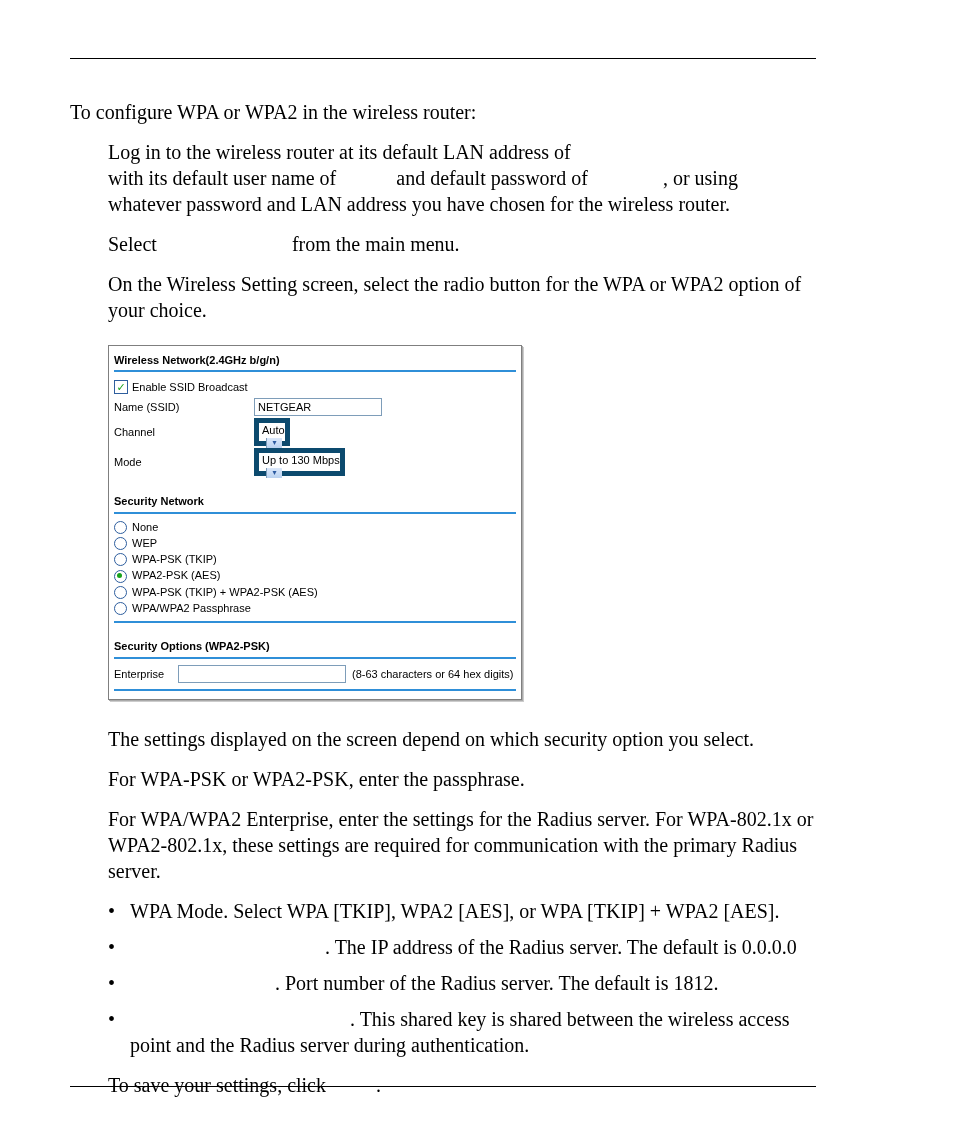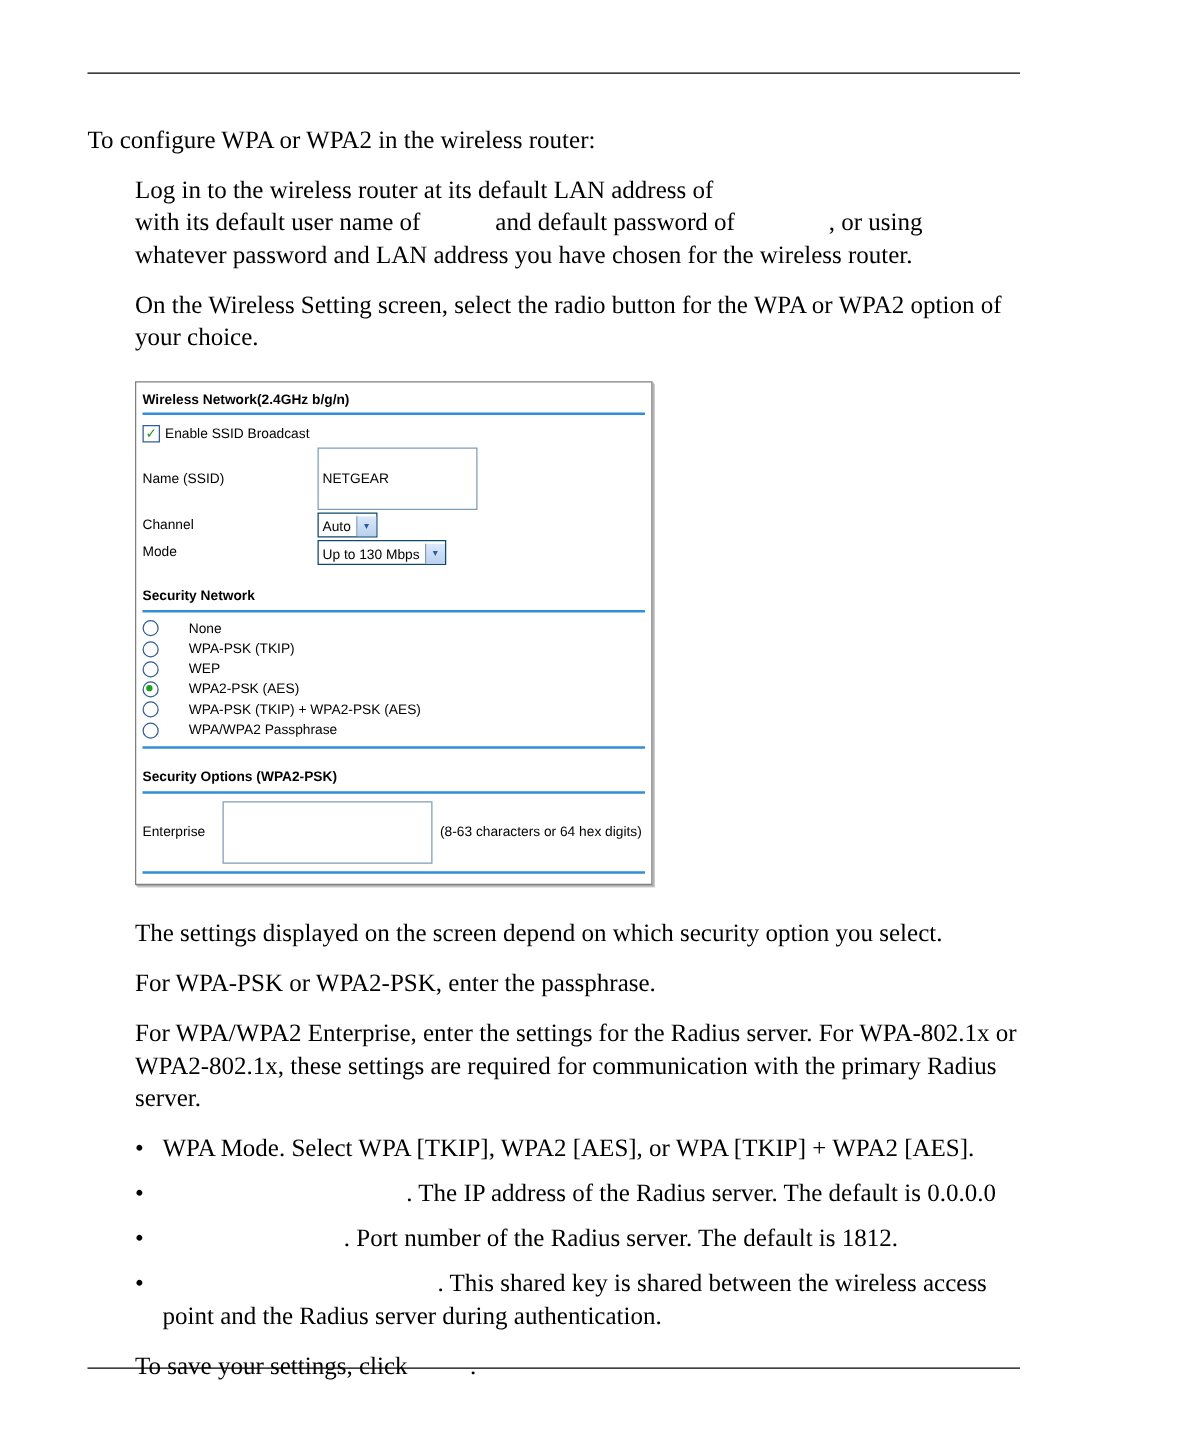--- a/index.html
+++ b/index.html
@@ -97,53 +97,53 @@
     background: #fff;
     color: #17a21a;
     font-size: 11px;
     line-height: 10px;
     margin-right: 4px;
   }
   .textfield {
     border: 1px solid #7e9db9;
     background: #fff;
     height: 16px;
-    padding: 16px 3px;
+    padding: 0 3px;
     font-family: Tahoma, Verdana, Arial, sans-serif;
     font-size: 11px;
     display: inline-flex;
     align-items: center;
   }
   .select {
-    border: 1px solid #0c4a6e;
+    border: 5px solid #0c4a6e;
     background: #fff;
     height: 18px;
     padding: 0 0 0 3px;
     font-family: Tahoma, Verdana, Arial, sans-serif;
     font-size: 11px;
     display: inline-flex;
-    align-items: flex-end;
+    align-items: flex-start;
+    flex-direction: column;
   }
   .select .dd-btn {
     width: 15px;
     height: 16px;
     margin-left: 4px;
     background: linear-gradient(#dbe8fb, #b9d1ef);
     border-left: 1px solid #7e9db9;
     display: inline-flex;
     align-items: center;
     justify-content: center;
     color: #2c5aa0;
     font-size: 8px;
   }
   .radio-row {
     display: flex;
-    align-items: center;
+    align-items: flex-end;
     margin: 2px 0;
-    gap: 19px;
   }
   .radio {
     width: 11px;
     height: 11px;
     border-radius: 50%;
     border: 1px solid #2e5e9e;
     background: #fff;
     margin-right: 5px;
     position: relative;
     display: inline-block;
@@ -173,20 +173,25 @@
     <p class="para indent">
       <span>Log in to the wireless router at its default LAN address of</span>
       &nbsp;&nbsp;&nbsp;&nbsp;&nbsp;&nbsp;&nbsp;&nbsp;&nbsp;&nbsp;&nbsp;&nbsp;&nbsp;&nbsp;&nbsp;&nbsp;&nbsp;&nbsp;&nbsp;&nbsp;&nbsp;&nbsp;&nbsp;&nbsp;&nbsp;&nbsp;&nbsp;&nbsp;&nbsp;&nbsp;&nbsp;&nbsp;&nbsp;&nbsp;&nbsp;&nbsp;&nbsp;&nbsp;&nbsp;&nbsp;&nbsp;
       <span>with its default user name of</span>
       &nbsp;&nbsp;&nbsp;&nbsp;&nbsp;&nbsp;&nbsp;&nbsp;&nbsp;&nbsp;
       <span>and default password of</span>
       &nbsp;&nbsp;&nbsp;&nbsp;&nbsp;&nbsp;&nbsp;&nbsp;&nbsp;&nbsp;&nbsp;&nbsp;&nbsp;
       <span>, or using whatever password and LAN address you have chosen for the wireless router.</span>
     </p>
 
+    <p class="para indent">
+      <span>Select</span>
+      &nbsp;&nbsp;&nbsp;&nbsp;&nbsp;&nbsp;&nbsp;&nbsp;&nbsp;&nbsp;&nbsp;&nbsp;&nbsp;&nbsp;&nbsp;&nbsp;&nbsp;&nbsp;&nbsp;&nbsp;&nbsp;&nbsp;&nbsp;&nbsp;&nbsp;
+      <span>from the main menu.</span>
+    </p>
 
     <p class="para indent">On the Wireless Setting screen, select the radio button for the WPA or WPA2 option of your choice.</p>
 
     <div class="ui-shot">
       <div class="section-title">Wireless Network(2.4GHz b/g/n)</div>
       <hr class="blue-rule">
       <div class="row">
         <span class="chkbox">✓</span>
         <span>Enable SSID Broadcast</span>
       </div>
@@ -211,25 +216,25 @@
 
       <div style="height:12px"></div>
       <div class="section-title">Security Network</div>
       <hr class="blue-rule">
       <div class="radio-row">
           <span class="radio"></span>
           <span>None</span>
         </div>
       <div class="radio-row">
           <span class="radio"></span>
+          <span>WEP</span>
+        </div>
+      <div class="radio-row">
+          <span class="radio"></span>
           <span>WPA-PSK (TKIP)</span>
-        </div>
-      <div class="radio-row">
-          <span class="radio"></span>
-          <span>WEP</span>
         </div>
       <div class="radio-row">
           <span class="radio selected"></span>
           <span>WPA2-PSK (AES)</span>
         </div>
       <div class="radio-row">
           <span class="radio"></span>
           <span>WPA-PSK (TKIP) + WPA2-PSK (AES)</span>
         </div>
       <div class="radio-row">

